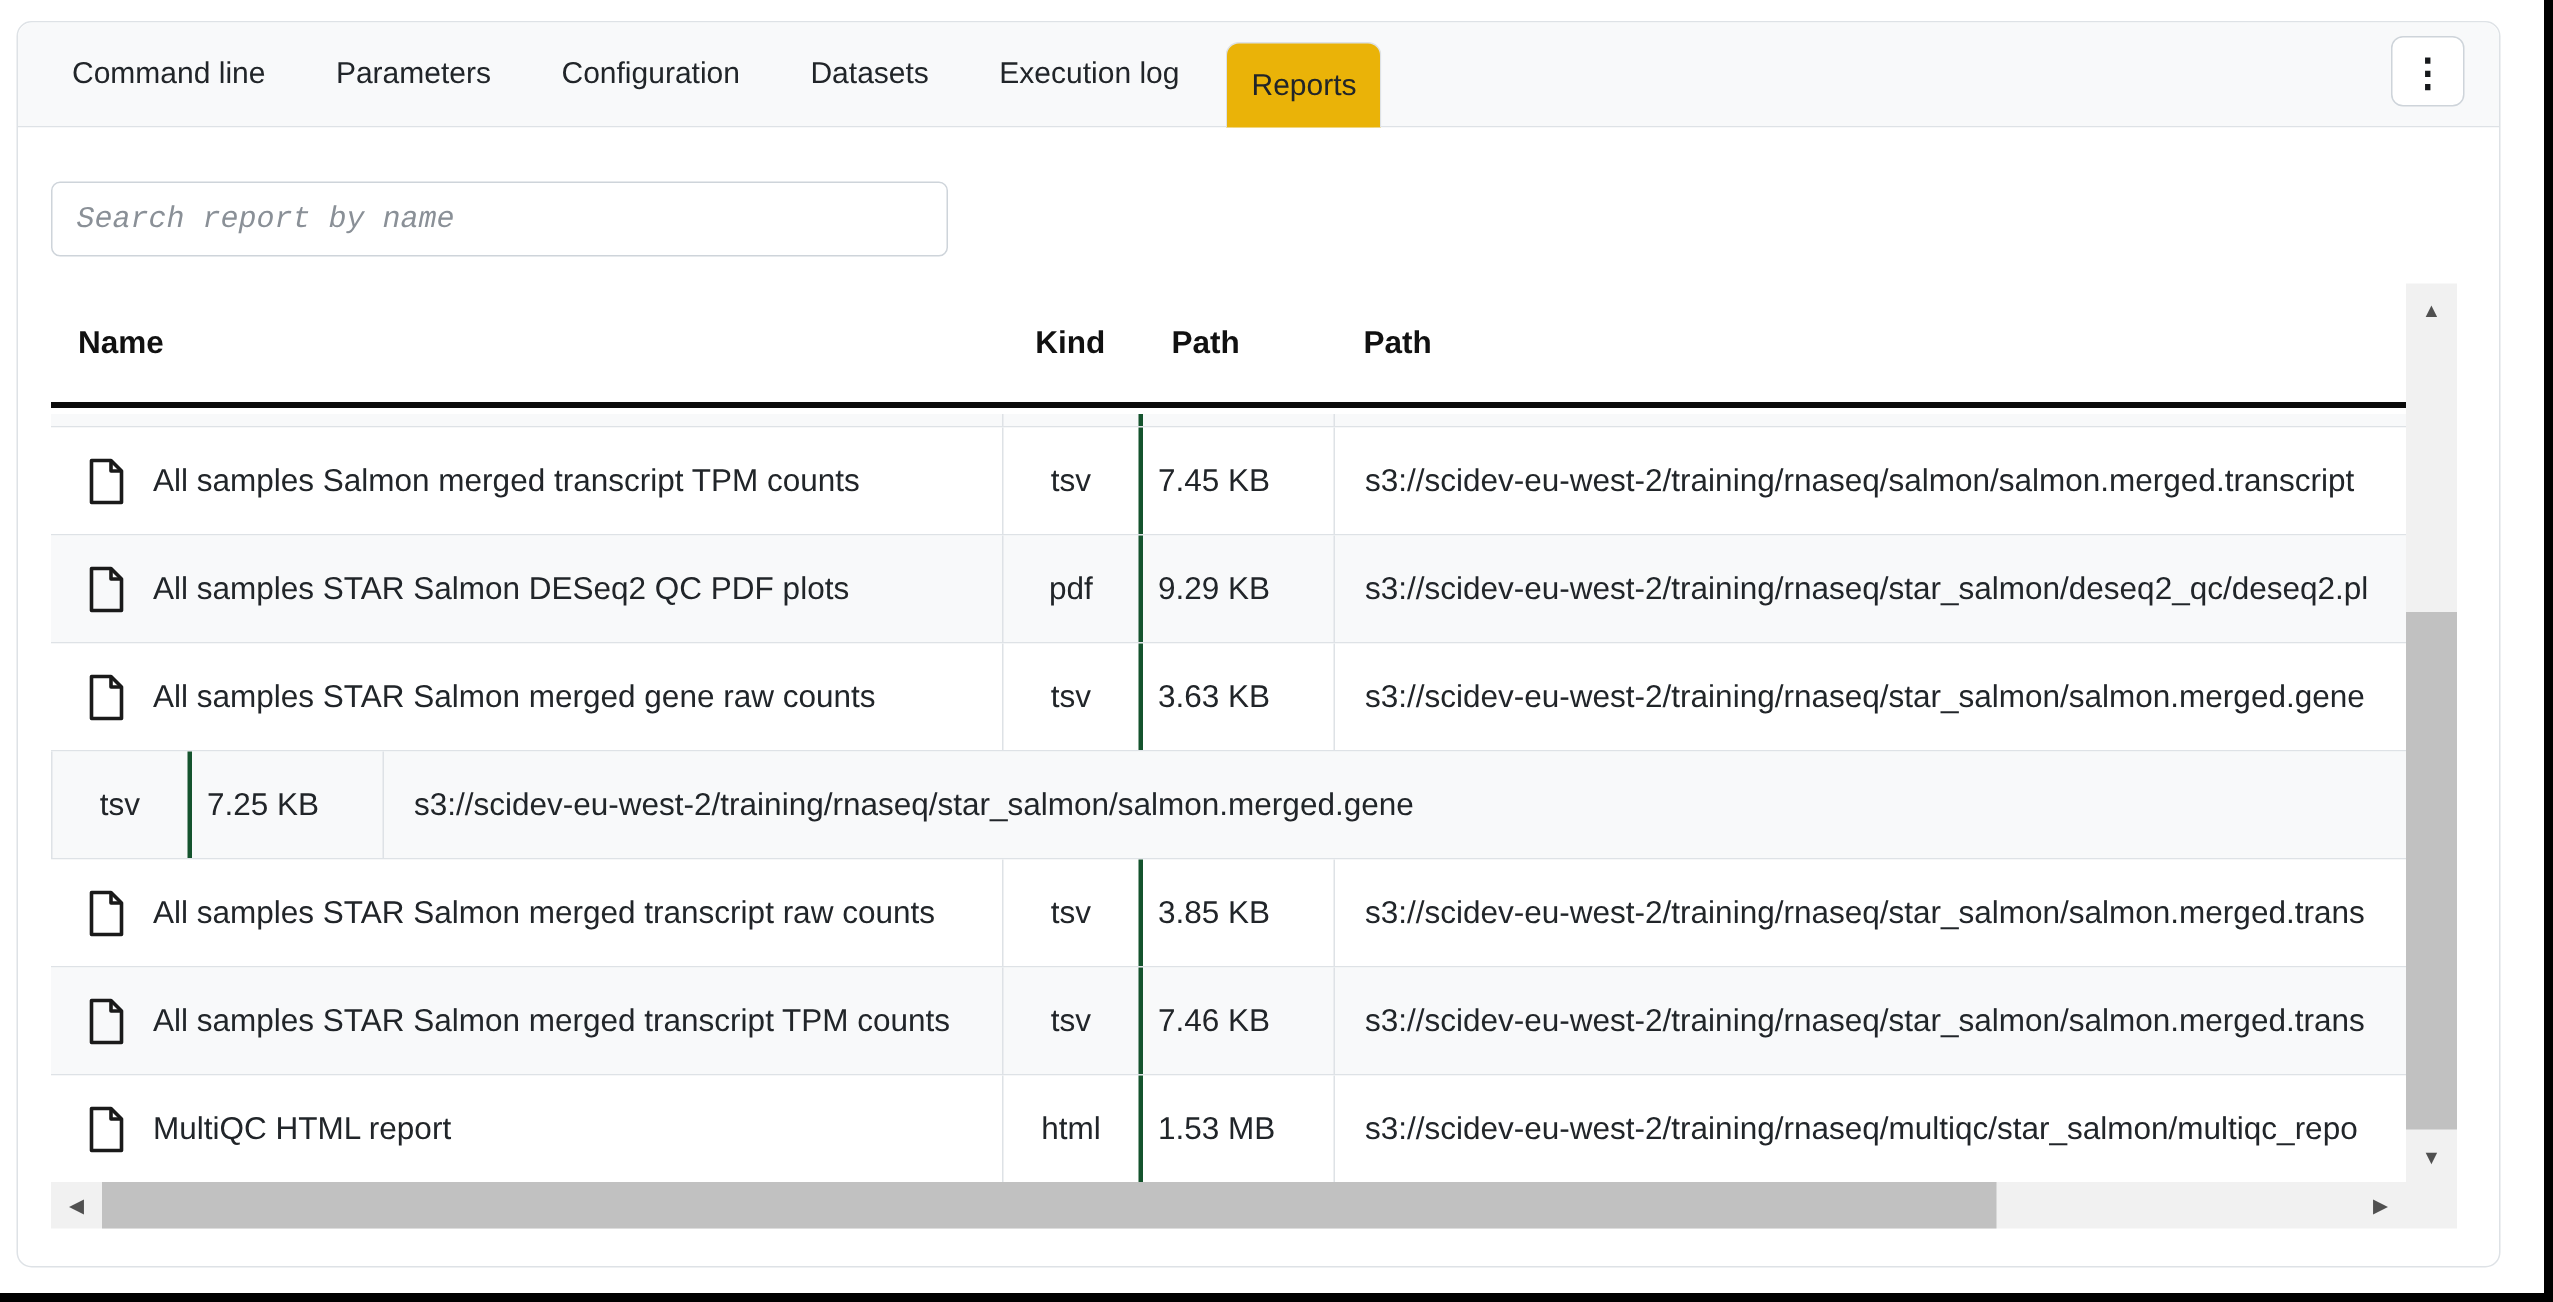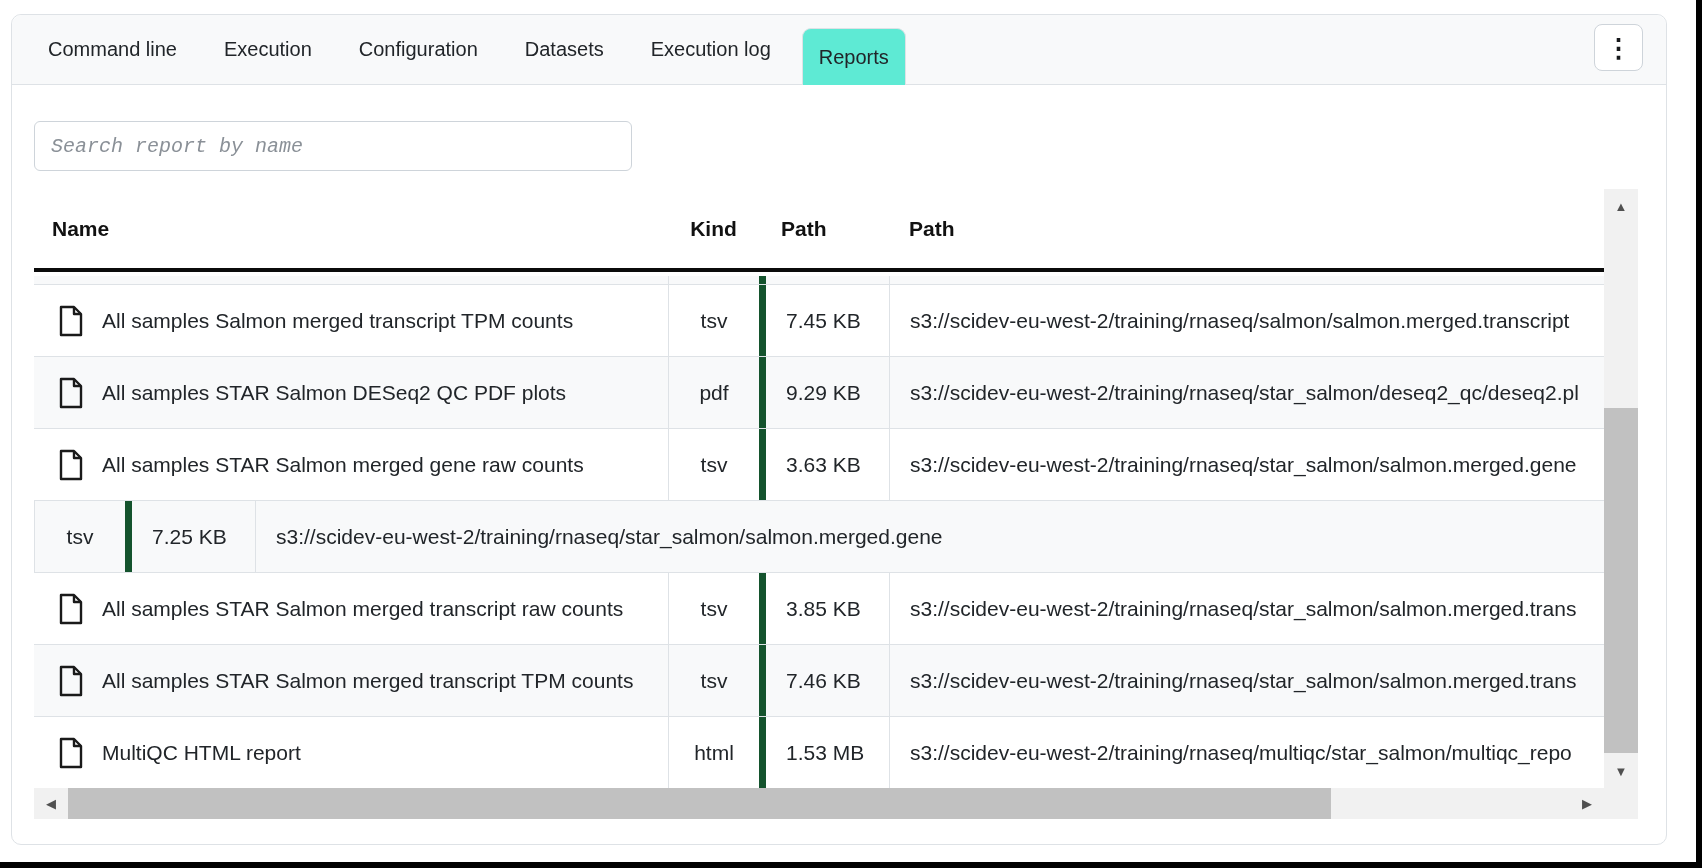--- a/index.html
+++ b/index.html
@@ -18,21 +18,21 @@
   .tabstrip {
     position:absolute; left:0; top:0; width:100%; height:70px;
     background:#f8f9fa; border-bottom:1px solid #dee2e6; border-radius:10px 10px 0 0;
     display:flex; align-items:stretch; padding-left:20px;
   }
   .tab {
     display:flex; align-items:center; padding:0 16px; margin-right:15px;
     font-size:20px; color:#212529; cursor:pointer; white-space:nowrap;
   }
   .tab.active {
-    align-self:flex-end; height:57px; margin-bottom:-1px; background:#5eead4;
+    align-self:flex-end; height:57px; margin-bottom:-1px; background:#eab308;
     border:1px solid #dee2e6; border-bottom:none; border-radius:9px 9px 0 0;
   }
   .kebab-btn {
     position:absolute; left:1582px; top:9px; width:49px; height:47px;
     background:#fff; border:1px solid #ced4da; border-radius:8px;
     display:flex; align-items:center; justify-content:center; cursor:pointer;
   }
   .kebab-glyph { font-size:26px; font-weight:bold; color:#16181b; line-height:1; letter-spacing:0; }
 
   .search-input {
@@ -53,21 +53,21 @@
   .headline { position:absolute; left:0; top:79px; width:1570px; height:4px; background:#0b0b0b; }
 
   .rowsarea { position:absolute; left:0; top:87px; width:1570px; height:516px; overflow:hidden; background:#fff; }
   .sliver-row { height:9px; background:#f8f9fa; border-bottom:1px solid #dee2e6; display:flex; }
   .sliver-row .cell { height:100%; }
   .trow { height:72px; display:flex; align-items:stretch; border-bottom:1px solid #dee2e6; background:#fff; cursor:pointer; }
   .trow.striped { background:#f8f9fa; }
   .cell { display:flex; align-items:center; overflow:hidden; }
   .cell.c-name { width:634px; padding-left:24px; }
   .cell.c-kind { width:91px; justify-content:center; border-left:1px solid #dee2e6; }
-  .cell.c-size { width:130px; padding-left:20px; border-left:7px solid #14532d; }
+  .cell.c-size { width:130px; padding-left:10px; border-left:3px solid #14532d; }
   .cell.c-path { flex:1; padding-left:20px; border-left:1px solid #dee2e6; }
   .cell-text { font-size:21px; color:#212529; white-space:nowrap; }
   .file-ico { width:26px; height:32px; margin-right:18px; flex:0 0 auto; }
 
   .vscroll { position:absolute; left:1570px; top:0; width:34px; height:599px; background:#f1f1f1; }
   .vthumb  { position:absolute; left:0; top:219px; width:34px; height:345px; background:#c1c1c1; }
   .sbtn { position:absolute; width:34px; display:flex; align-items:center; justify-content:center;
           color:#505050; font-size:13px; cursor:pointer; user-select:none; }
   .sbtn.up   { top:0; height:34px; }
   .sbtn.down { bottom:0; height:34px; }
@@ -79,21 +79,21 @@
 </style>
 </head>
 <body>
 
 <div class="screen">
 
   <div class="card">
 
     <div class="tabstrip">
       <div class="tab">Command line</div>
-      <div class="tab">Execution</div>
+      <div class="tab">Parameters</div>
       <div class="tab">Configuration</div>
       <div class="tab">Datasets</div>
       <div class="tab">Execution log</div>
       <div class="tab active">Reports</div>
     </div>
 
     <div class="kebab-btn">
       <span class="kebab-glyph">⋮</span>
     </div>
 

